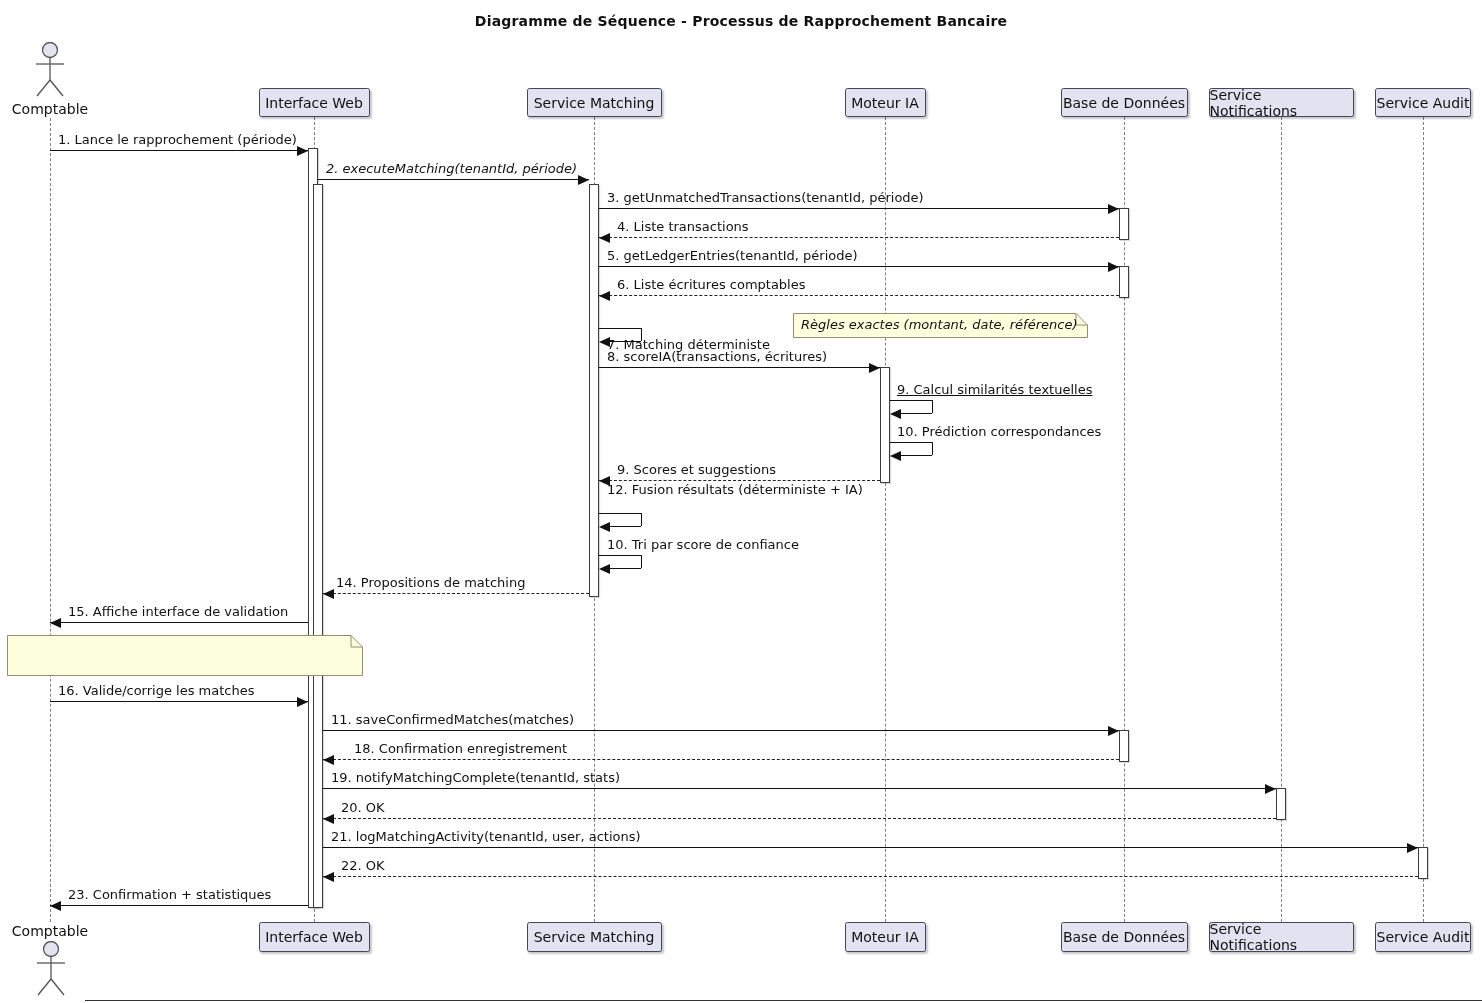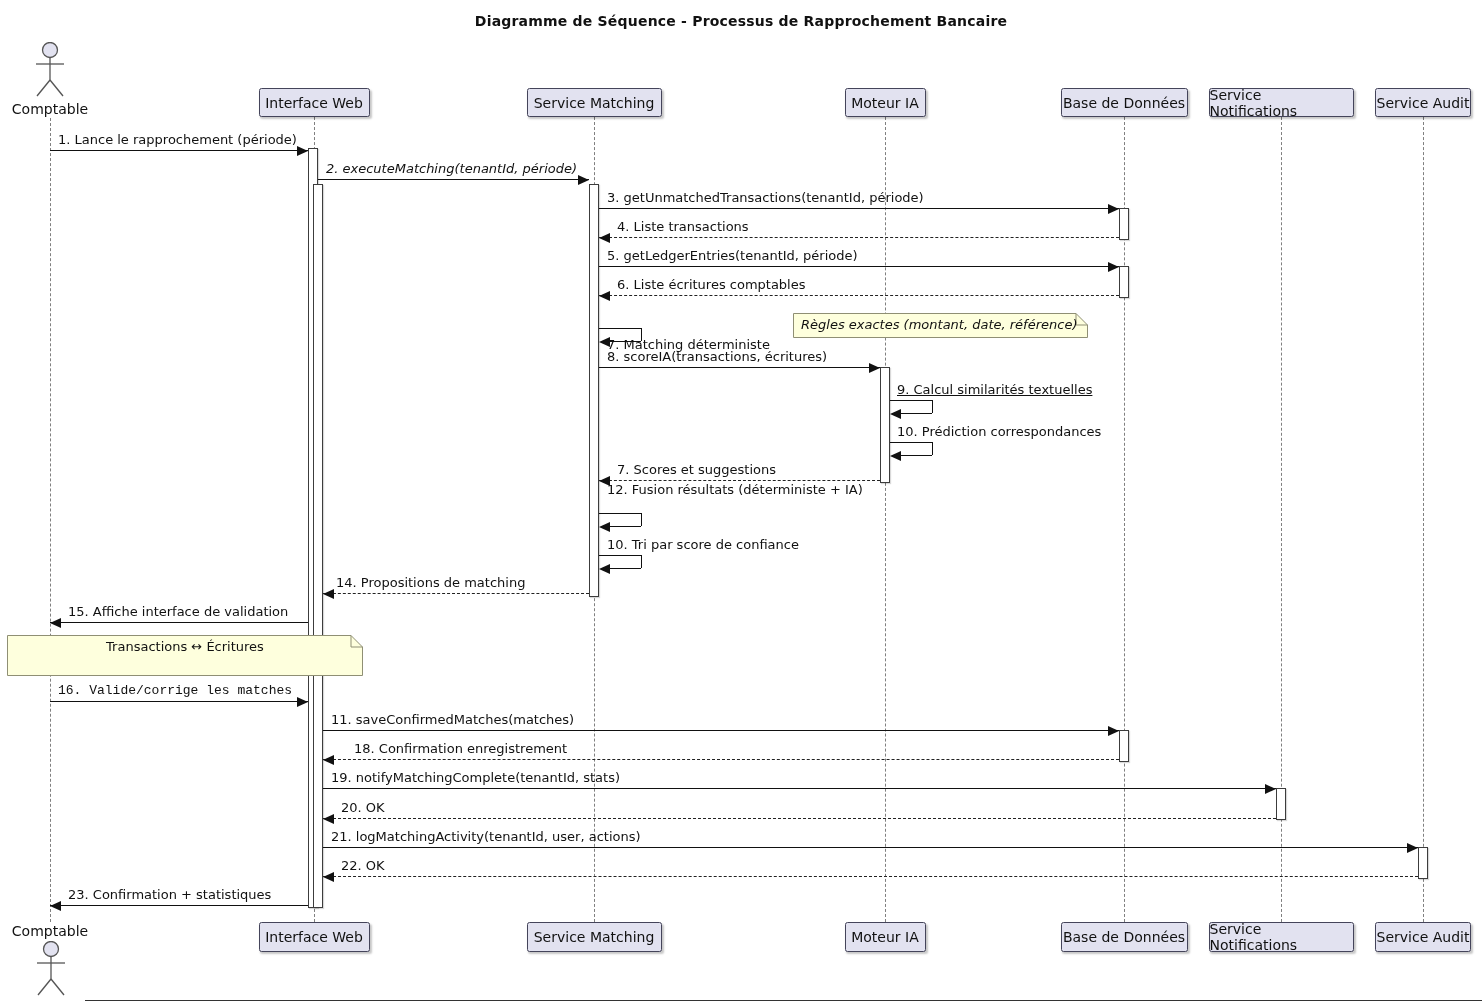--- a/index.html
+++ b/index.html
@@ -109,40 +109,40 @@
       <div class="vln" style="left: 932px; top: 400px; height: 13px;"></div>
       <div class="ln solid" style="left: 900px; top: 413px; width: 32px;"></div>
       <div class="arr l" style="left: 890px; top: 409px;"></div>
       <div class="mlabel" style="left: 897px; top: 424px;">10. Prédiction correspondances</div>
       <div class="ln solid" style="left: 890px; top: 442px; width: 42px;"></div>
       <div class="vln" style="left: 932px; top: 442px; height: 13px;"></div>
       <div class="ln solid" style="left: 900px; top: 455px; width: 32px;"></div>
       <div class="arr l" style="left: 890px; top: 451px;"></div>
       <div class="ln dash" style="left: 599px; top: 480px; width: 281px;"></div>
       <div class="arr l" style="left: 599px; top: 476px;"></div>
-      <div class="mlabel" style="left: 617px; top: 462px;">7. Scores et suggestions</div>
+      <div class="mlabel" style="left: 617px; top: 462px;">9. Scores et suggestions</div>
       <div class="mlabel" style="left: 607px; top: 482px;">12. Fusion résultats (déterministe + IA)</div>
       <div class="ln solid" style="left: 599px; top: 513px; width: 42px;"></div>
       <div class="vln" style="left: 641px; top: 513px; height: 13px;"></div>
       <div class="ln solid" style="left: 609px; top: 526px; width: 32px;"></div>
       <div class="arr l" style="left: 599px; top: 522px;"></div>
       <div class="mlabel" style="left: 607px; top: 537px;">10. Tri par score de confiance</div>
       <div class="ln solid" style="left: 599px; top: 555px; width: 42px;"></div>
       <div class="vln" style="left: 641px; top: 555px; height: 13px;"></div>
       <div class="ln solid" style="left: 609px; top: 568px; width: 32px;"></div>
       <div class="arr l" style="left: 599px; top: 564px;"></div>
       <div class="ln dash" style="left: 323px; top: 593px; width: 266px;"></div>
       <div class="arr l" style="left: 323px; top: 589px;"></div>
       <div class="mlabel" style="left: 336px; top: 575px;">14. Propositions de matching</div>
       <div class="ln solid" style="left: 50px; top: 622px; width: 258px;"></div>
       <div class="arr l" style="left: 50px; top: 618px;"></div>
       <div class="mlabel" style="left: 68px; top: 604px;">15. Affiche interface de validation</div>
       <div class="ln solid" style="left: 50px; top: 701px; width: 258px;"></div>
       <div class="arr r" style="left: 297px; top: 697px;"></div>
-      <div class="mlabel" style="left: 58px; top: 683px; font-family: Liberation Mono, monospace;">16. Valide/corrige les matches</div>
+      <div class="mlabel" style="left: 58px; top: 683px;">16. Valide/corrige les matches</div>
       <div class="ln solid" style="left: 323px; top: 730px; width: 796px;"></div>
       <div class="arr r" style="left: 1108px; top: 726px;"></div>
       <div class="mlabel" style="left: 331px; top: 712px;">11. saveConfirmedMatches(matches)</div>
       <div class="ln dash" style="left: 323px; top: 759px; width: 796px;"></div>
       <div class="arr l" style="left: 323px; top: 755px;"></div>
       <div class="mlabel" style="left: 341px; top: 741px; margin-left: 13px;">18. Confirmation enregistrement</div>
       <div class="ln solid" style="left: 323px; top: 788px; width: 953px;"></div>
       <div class="arr r" style="left: 1265px; top: 784px;"></div>
       <div class="mlabel" style="left: 331px; top: 770px;">19. notifyMatchingComplete(tenantId, stats)</div>
       <div class="ln dash" style="left: 323px; top: 818px; width: 953px;"></div>
@@ -160,17 +160,16 @@
       <div class="note" style="left: 793px; top: 313px; width: 295px; height: 25px; font-style: italic;"><svg width="298" height="28" xmlns="http://www.w3.org/2000/svg">
           <path d="M0.5,0.5 H283 L294.5,12 V24.5 H0.5 Z" fill="#FEFFDD" stroke="#8f8f74" stroke-width="1"></path>
           <path d="M283,0.5 V12 H294.5" fill="none" stroke="#8f8f74" stroke-width="1"></path>
         </svg><div class="ntext" style="text-align: left; padding: 3px 8px;">
           <div>Règles exactes (montant, date, référence)</div>
         </div></div>
       <div class="note" style="left: 7px; top: 635px; width: 356px; height: 41px;"><svg width="359" height="44" xmlns="http://www.w3.org/2000/svg">
           <path d="M0.5,0.5 H344 L355.5,12 V40.5 H0.5 Z" fill="#FEFFDD" stroke="#8f8f74" stroke-width="1"></path>
           <path d="M344,0.5 V12 H355.5" fill="none" stroke="#8f8f74" stroke-width="1"></path>
         </svg><div class="ntext" style="text-align: center; padding: 3px 0px;">
-          <div>Transactions ↔ Écritures</div>
         </div></div>
       <div class="bottom-rule" style="left: 85px; top: 1000px; width: 1397px;"></div>
     </div>
 </div>
 
 </body></html>

